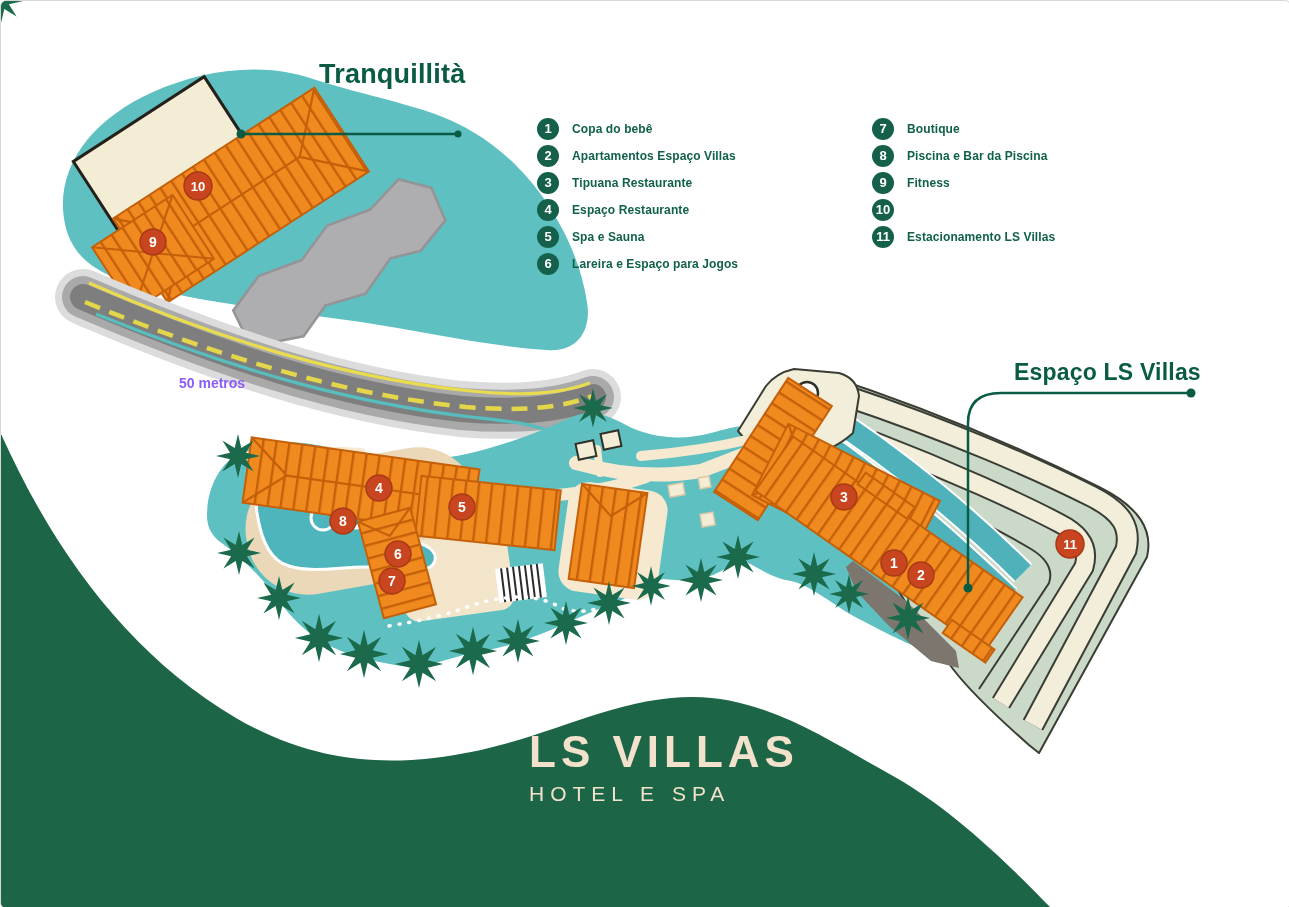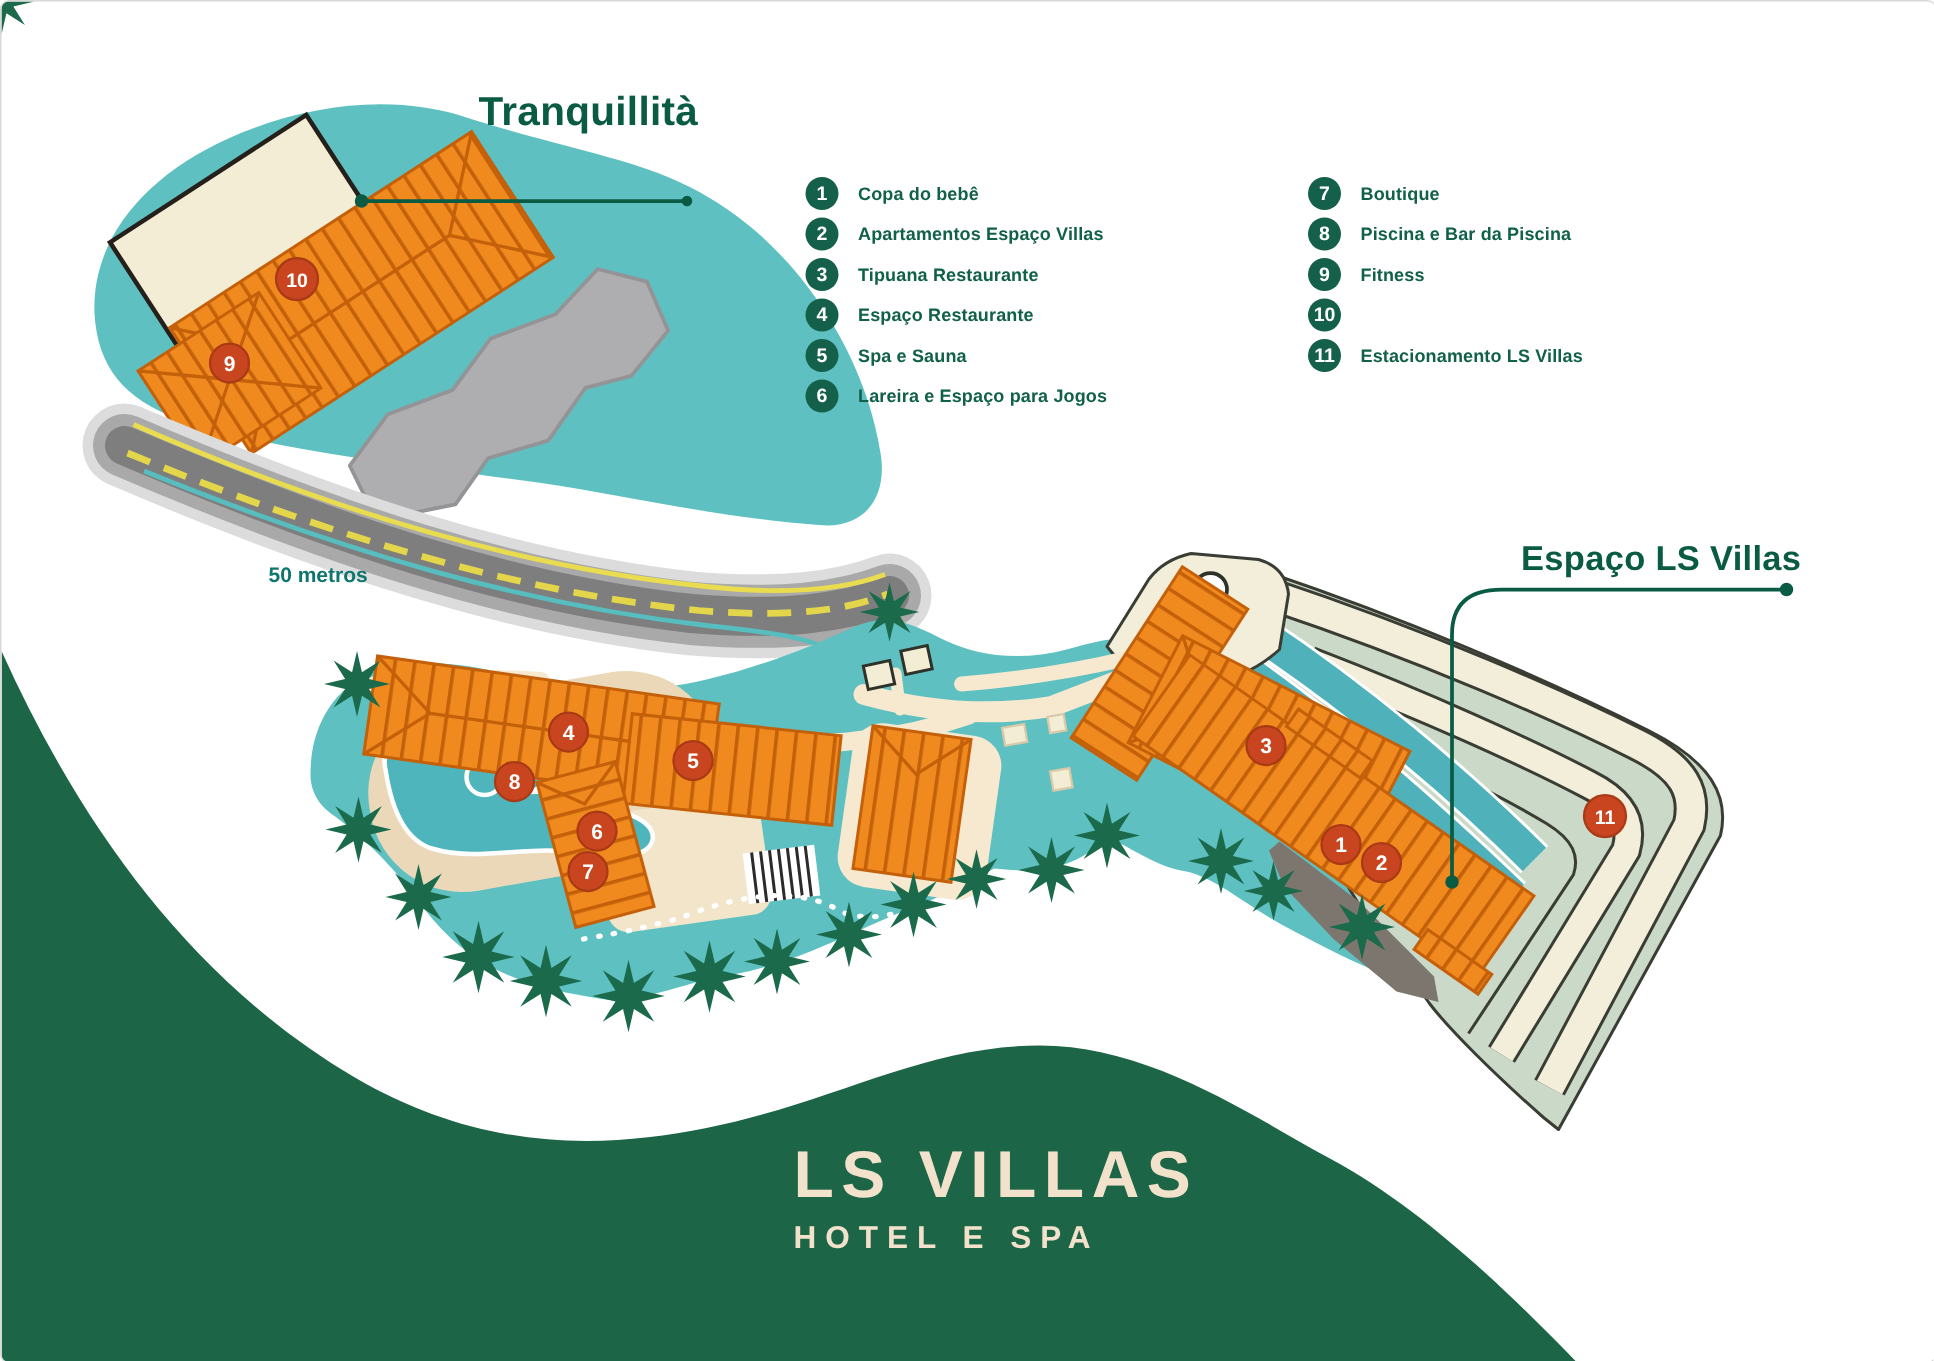--- a/index.html
+++ b/index.html
@@ -18,26 +18,26 @@
   .legend-col1{left:536px;}
   .legend-col2{left:871px;}
   .lrow{display:flex;align-items:center;height:27px;}
   .lnum{width:22px;height:22px;border-radius:50%;background:#15604a;color:#ffffff;
         font-size:13px;font-weight:700;display:flex;align-items:center;justify-content:center;
         flex:0 0 22px;}
   .llabel{margin-left:13px;color:#11614a;font-size:12px;font-weight:700;letter-spacing:.1px;
           white-space:nowrap;}
 
   
-  .scale-label{position:absolute;left:178px;top:374px;color:#0f766e;font-size:14px;font-weight:700;}
+  .scale-label{position:absolute;left:178px;top:374px;color:#8b5cf6;font-size:14px;font-weight:700;}
 
   
-  .logo{position:absolute;left:528px;top:760px;color:#f3e2cb;}
+  .logo{position:absolute;left:528px;top:728px;color:#f3e2cb;}
   .logo-name{font-size:44px;font-weight:800;letter-spacing:5px;line-height:46px;white-space:nowrap;}
-  .logo-sub{font-size:21px;font-weight:700;letter-spacing:6px;margin-top:7px;white-space:nowrap;}
+  .logo-sub{font-size:21px;font-weight:400;letter-spacing:6px;margin-top:7px;white-space:nowrap;}
 </style>
 </head>
 <body>
 
 <div class="frame">
 
 <svg class="map-svg" width="1289" height="907" viewBox="0 0 1289 907">
   <defs>
     <pattern id="rv" width="13" height="13" patternUnits="userSpaceOnUse">
       <rect width="13" height="13" fill="#f18a1e"></rect>

